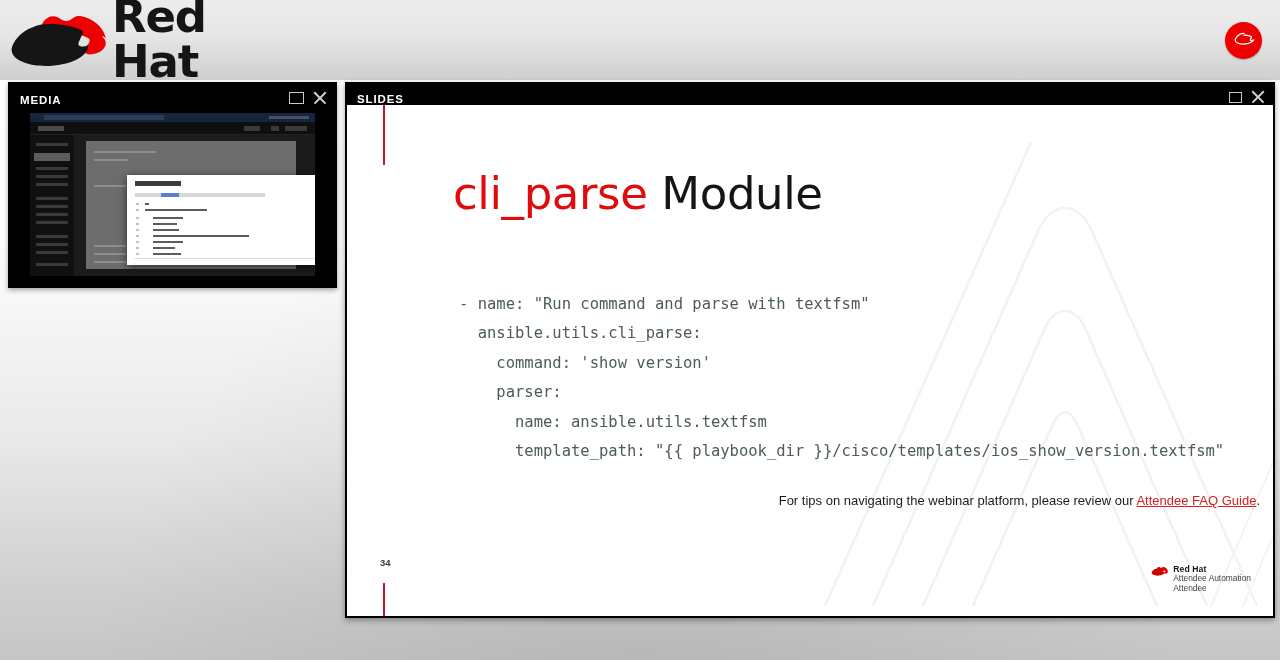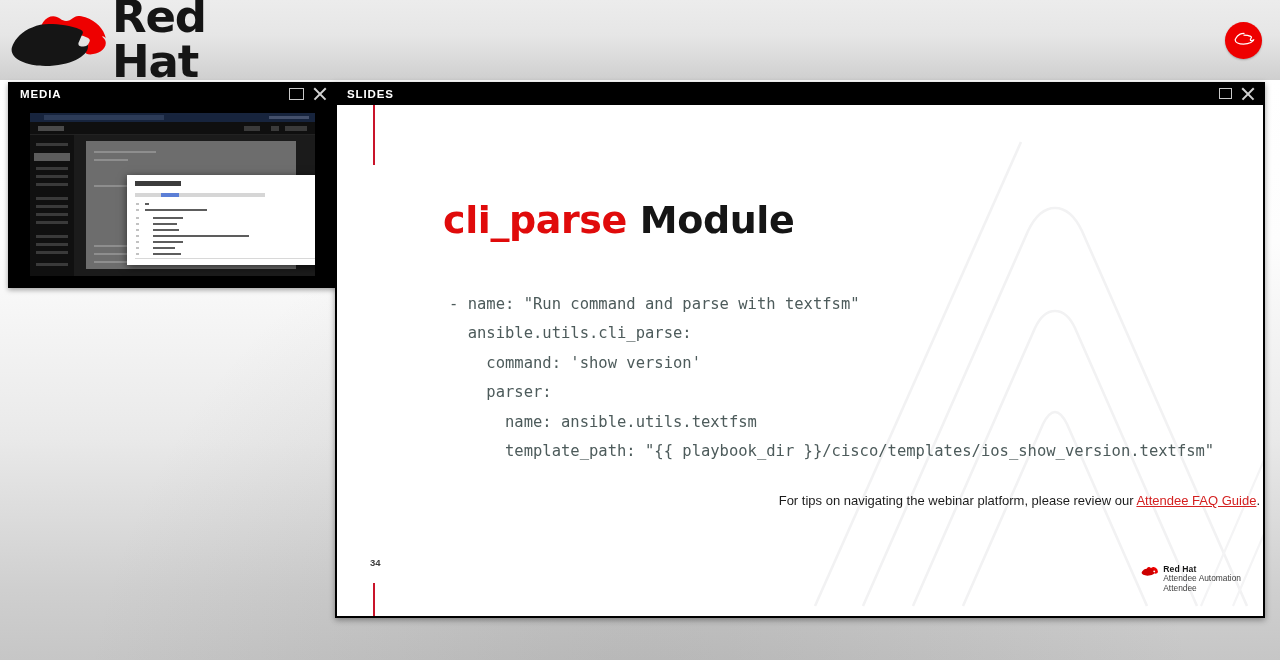--- a/index.html
+++ b/index.html
@@ -47,21 +47,21 @@
     background: linear-gradient(180deg,#ffffff 0%, #fdfdfd 28%, #e9e9e9 62%, #cfcfcf 88%, #c6c6c6 100%);
   }
   .body-bg::after {
     content:""; position:absolute; left:0; top:0; width:1280px; height:580px;
     background: radial-gradient(ellipse at 50% 120%, rgba(120,120,120,.22) 0%, rgba(255,255,255,0) 62%);
   }
 
   
   .panel-bar {
     background: #000000; color: #ffffff;
-    display: flex; align-items: center;
+    display: flex; align-items: flex-end;
     font-size: 11.5px; font-weight: 700; letter-spacing: .9px;
   }
   .panel-title { padding-left: 12px; flex: 1; }
   .win-btns { display: flex; align-items: center; gap: 8px; padding-right: 9px; }
   .btn-restore { width: 15px; height: 12px; border: 1.6px solid #c9c9c9; background: transparent; cursor: pointer; padding:0; }
   .btn-restore.small { width: 13px; height: 11px; }
   .btn-close {
     width: 16px; height: 16px; position: relative; cursor: pointer;
     background: transparent; border: none; padding: 0;
   }
@@ -105,39 +105,39 @@
   }
   .th-modal .mtitle { position:absolute; left:8px; top:6px; width:46px; height:5px; background:#3c3c3c; }
   .th-modal .mtabs { position:absolute; left:8px; top:18px; width:130px; height:4px; background:#d6d6d6; }
   .th-modal .mtabs .on { position:absolute; left:26px; top:0; width:18px; height:4px; background:#5c7fd6; }
   .th-modal .code { position:absolute; left:18px; top:28px; width:150px; height:2px; background:#5d5d5d; }
   .th-modal .gut { position:absolute; left:9px; top:28px; width:3px; height:2px; background:#c2c2c2; }
   .th-modal .foot { position:absolute; left:8px; bottom:6px; width:197px; height:1px; background:#d8d8d8; }
 
   
   .slides-panel {
-    position: absolute; left: 335px; top: 82px; width: 930px; height: 536px;
+    position: absolute; left: 345px; top: 82px; width: 930px; height: 536px;
     background: #000; box-shadow: 0 2px 6px rgba(0,0,0,.38);
   }
   .slides-panel .panel-bar { height: 23px; }
   .slides-panel .panel-title { font-size: 11.5px; }
   .slide {
     position: absolute; left: 2px; top: 23px; width: 926px; height: 511px;
     background: #ffffff; overflow: hidden;
   }
   .wm { position: absolute; right: -60px; bottom: -40px; width: 520px; height: 520px; opacity: 1; pointer-events: none; }
   .redline { position: absolute; left: 36px; width: 1.6px; background: #c9142a; }
   .redline.top { top: 0px; height: 60px; }
   .redline.bottom { bottom: 0px; height: 33px; }
 
   .slide-title {
     position: absolute; left: 106px; top: 62px;
     font-family: "DejaVu Sans", sans-serif;
-    font-size: 38px; font-weight: 700; color: #151515;
-    letter-spacing: -0.4px; white-space: nowrap; margin-top: 31px;
+    font-size: 45px; font-weight: 400; color: #151515;
+    letter-spacing: -0.4px; white-space: nowrap;
   }
   .slide-title .accent { color: #e00b0b; }
 
   .code-block {
     position: absolute; left: 112px; top: 185px;
     font-family: "DejaVu Sans Mono", monospace;
     font-size: 15.5px; line-height: 29.4px;
     color: #4d5b5b; white-space: pre;
   }
   .page-num {

